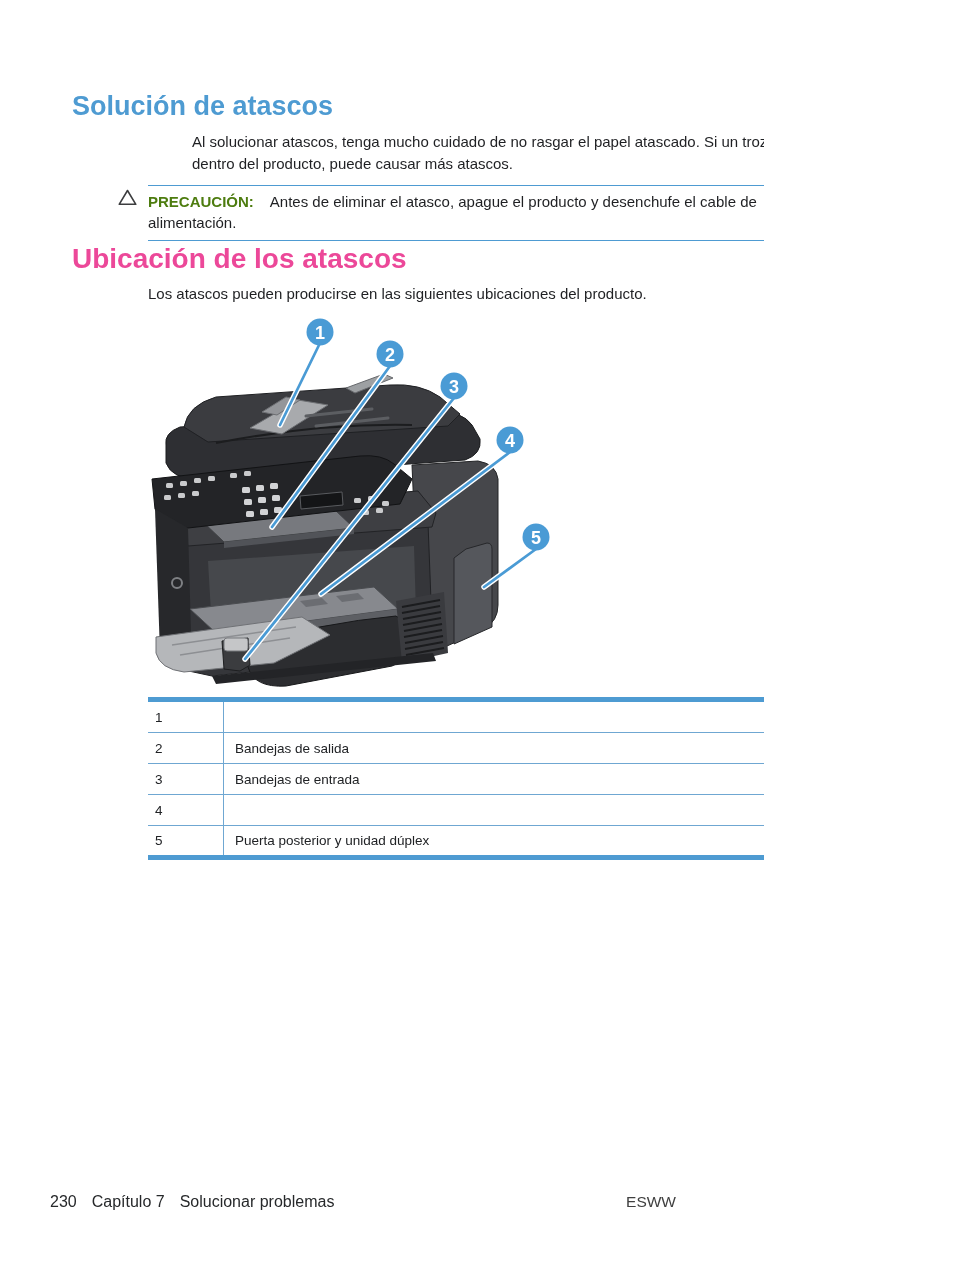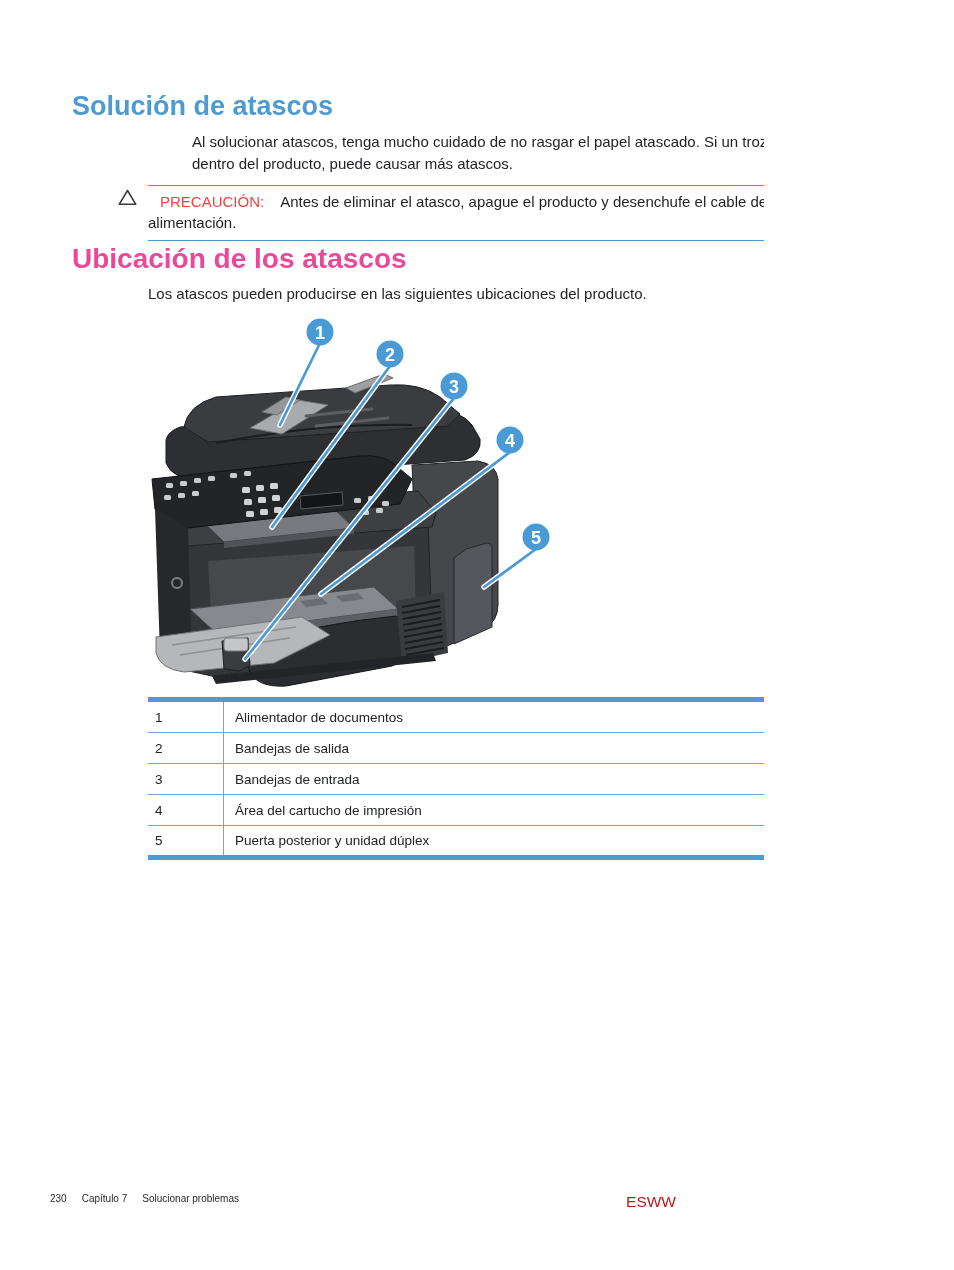--- a/index.html
+++ b/index.html
@@ -18,40 +18,40 @@
   .para{
     position:absolute;left:148px;font-size:15px;line-height:21.5px;color:#1f2023;
   }
   .para.intro{top:131px;width:700px;margin-left:44px;}
   .para.section-body{top:283px;width:719px;}
   .note{
     position:absolute;left:148px;top:185px;width:719px;box-sizing:border-box;
     border-top:1px solid #4e9bd2;border-bottom:1px solid #4e9bd2;
     padding:5px 24px 7px 0;font-size:15px;line-height:21px;
   }
-  .note-label{color:#ef4444;font-weight:normal;margin-right:16px;margin-left:12px;}
+  .note-label{color:#4d7c0f;font-weight:bold;margin-right:16px;}
   .note-tri{position:absolute;left:118px;top:189px;width:19px;height:17px;}
   .figure{position:absolute;left:150px;top:315px;width:420px;height:380px;}
   .tbl{position:absolute;left:148px;top:697px;width:719px;}
   .tbl-bar{height:5px;background:#4e9bd2;}
   .trow{
     display:flex;align-items:stretch;height:30px;border-bottom:1px solid #6fa7d2;
     font-size:13.5px;color:#202225;
   }
   .trow.last{border-bottom:none;height:29px;}
   .tcell-num{
     width:76px;box-sizing:border-box;padding-left:7px;border-right:1px solid #6fa7d2;
     display:flex;align-items:center;
   }
   .tcell-label{padding-left:11px;display:flex;align-items:center;}
   .footer-left{
-    position:absolute;left:50px;top:1193px;font-size:10px;color:#26282a;
+    position:absolute;left:50px;top:1193px;font-size:16px;color:#26282a;
     display:flex;gap:15px;align-items:center;
   }
-  .footer-right{position:absolute;right:88px;top:1193px;font-size:15.5px;color:#b91c1c;}
+  .footer-right{position:absolute;right:88px;top:1193px;font-size:15.5px;color:#404040;}
   .callout-num{font-family:"Liberation Sans",sans-serif;font-weight:bold;}
 </style>
 </head>
 <body>
 
 <div class="page">
 
   <div class="h1">Solución de atascos</div>
 
   <div class="para intro">Al solucionar atascos, tenga mucho cuidado de no rasgar el papel atascado. Si un trozo de papel queda dentro del producto, puede causar más atascos.</div>
@@ -194,33 +194,31 @@
         <circle cx="386" cy="222" r="13.5" fill="#4a9bd5"></circle>
         <text class="callout-num" x="386" y="228.5" text-anchor="middle" font-size="18" fill="#ffffff">5</text>
       </g>
     </svg>
   </div>
 
   <div class="tbl">
     <div class="tbl-bar"></div>
     <div class="trow">
       <div class="tcell-num">1</div>
-      <div class="tcell-label">Alimentador de documentos</div>
     </div>
     <div class="trow">
       <div class="tcell-num">2</div>
       <div class="tcell-label">Bandejas de salida</div>
     </div>
     <div class="trow">
       <div class="tcell-num">3</div>
       <div class="tcell-label">Bandejas de entrada</div>
     </div>
     <div class="trow">
       <div class="tcell-num">4</div>
-      <div class="tcell-label">Área del cartucho de impresión</div>
     </div>
     <div class="trow last">
       <div class="tcell-num">5</div>
       <div class="tcell-label">Puerta posterior y unidad dúplex</div>
     </div>
     <div class="tbl-bar"></div>
   </div>
 
   <div class="footer-left">
     <span>230</span>

